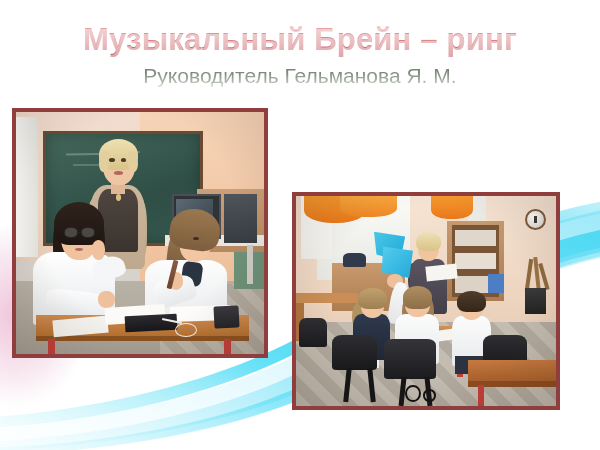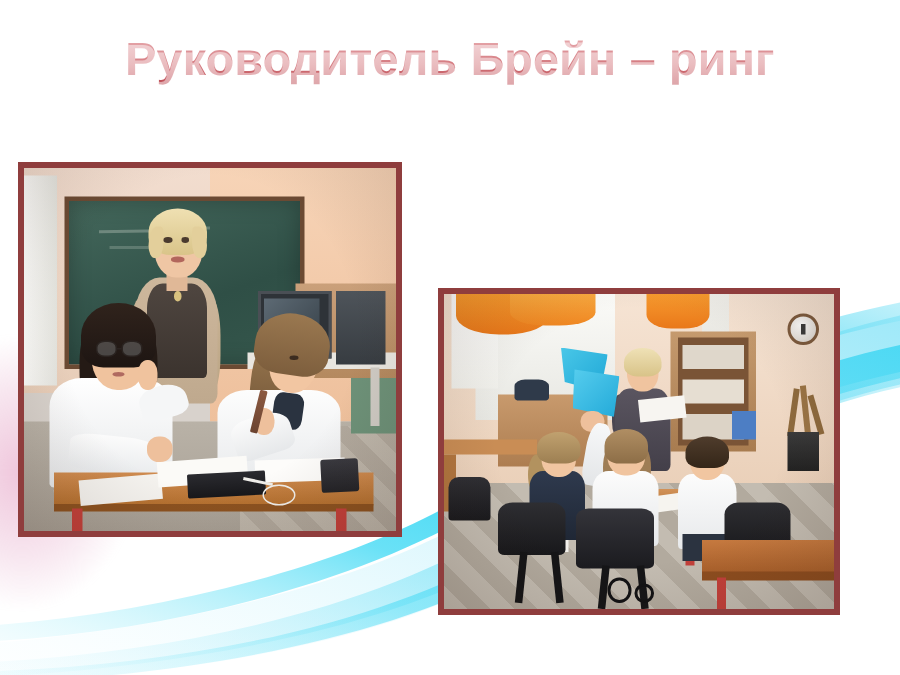--- a/index.html
+++ b/index.html
@@ -277,21 +277,22 @@
 </head>
 <body>
 
 <div id="slide">
 
   <div class="deco-layer">
     <div class="pink-glow"></div>
   </div>
 
   <div class="title-wrap">
-    <div class="slide-title">Руководитель Брейн – ринг</div>
+    <div class="slide-title">Музыкальный Брейн – ринг</div>
+    <div class="slide-subtitle">Руководитель Гельманова Я. М.</div>
   </div>
 
   <svg class="swoosh-svg" viewBox="0 0 600 450" preserveAspectRatio="none">
     <defs>
       <linearGradient id="swA" x1="0" y1="1" x2="1" y2="0">
         <stop offset="0%" stop-color="#bff3fb" stop-opacity="0.15"></stop>
         <stop offset="35%" stop-color="#4fdcf5" stop-opacity="0.85"></stop>
         <stop offset="70%" stop-color="#12cdf0" stop-opacity="1"></stop>
         <stop offset="100%" stop-color="#9fe9f8" stop-opacity="0.55"></stop>
       </linearGradient>

